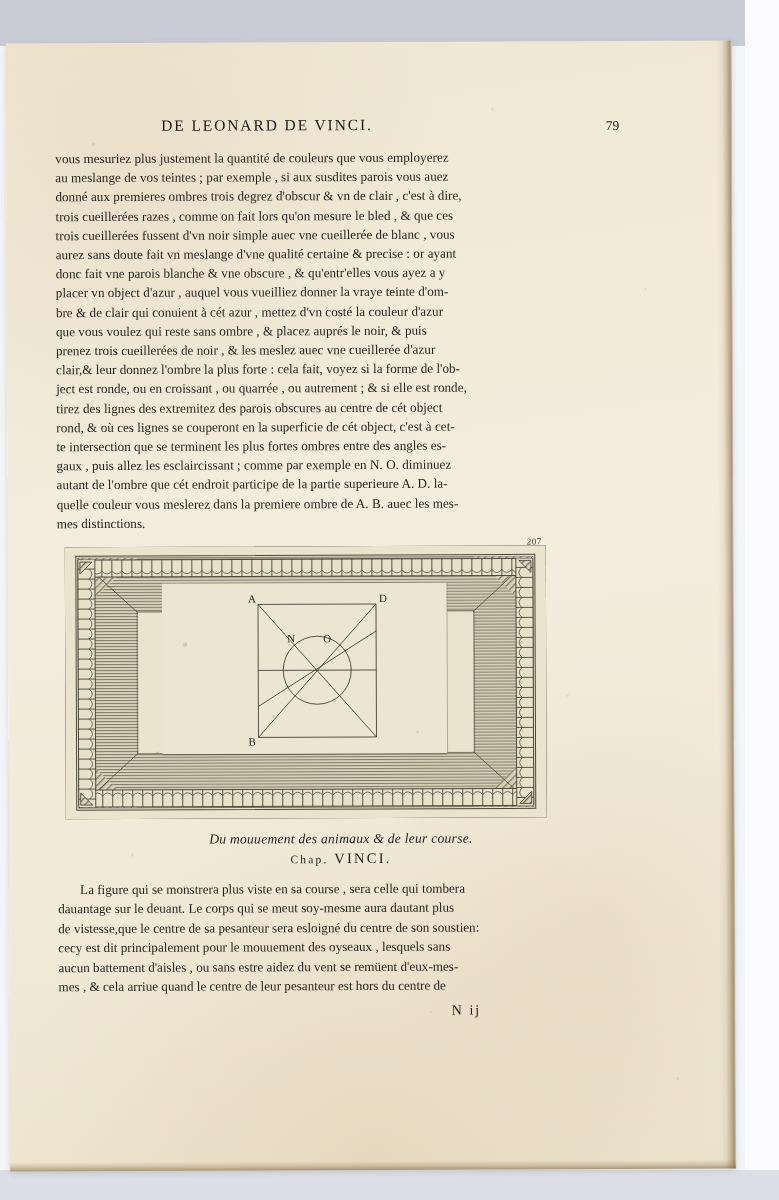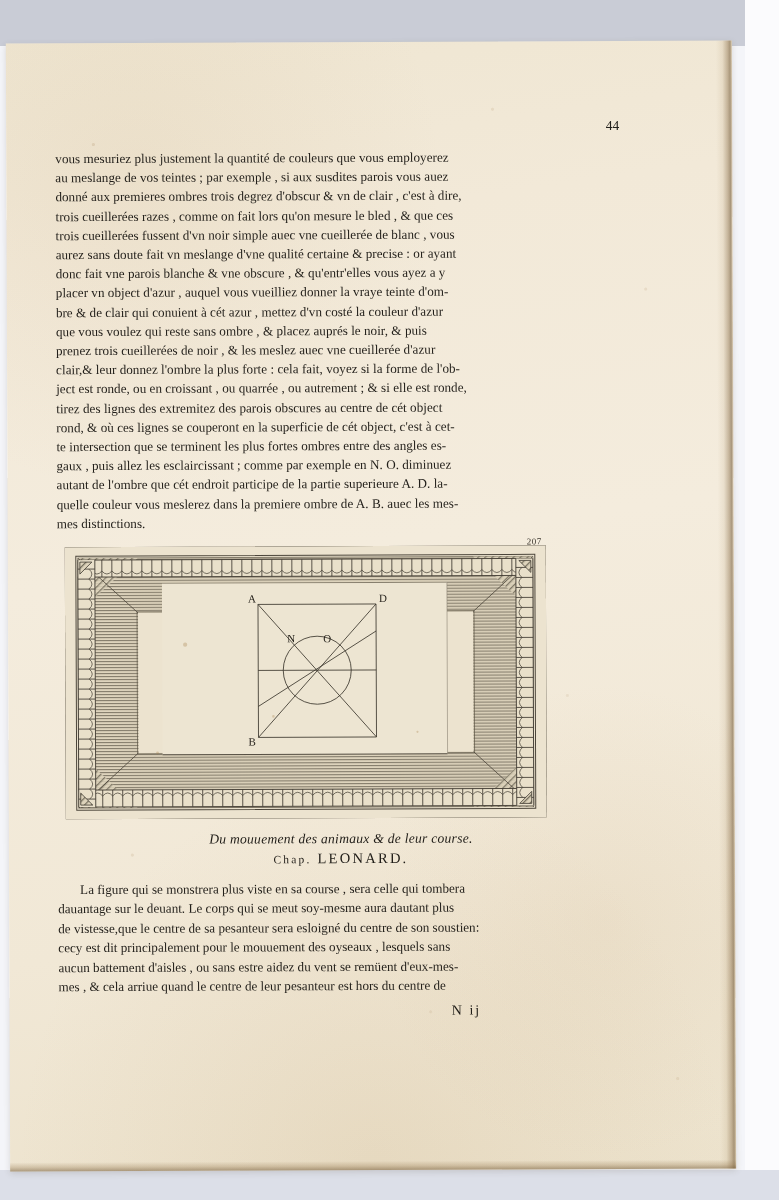--- a/index.html
+++ b/index.html
@@ -242,21 +242,22 @@
     <div class="backdrop-bottom"></div>
   </div>
 
   <div class="page">
     <div class="gutter"></div>
     <div class="edge-bottom"></div>
 
     <div class="content">
 
       <div class="running-head">
-        <div class="folio">44</div>
+        <div class="head-title">DE LEONARD DE VINCI.</div>
+        <div class="folio">79</div>
       </div>
 
       <div class="body-text">
         <span class="ln just">
             <span>vous mesuriez plus justement la quantité de couleurs que vous employerez</span>
           </span>
         <span class="ln just">
             <span>au meslange de vos teintes ; par exemple , si aux susdites parois vous auez</span>
           </span>
         <span class="ln just">
@@ -495,21 +496,21 @@
             <circle cx="352" cy="186" r="1.1"></circle>
             <circle cx="92" cy="206" r="1.4"></circle>
           </g>
         </svg>
       </div>
 
       <div class="caption-block">
         <div class="caption-title">Du mouuement des animaux &amp; de leur course.</div>
         <div class="caption-chap">
           <span class="smallcaps">Chap.</span>
-          <span>LEONARD.</span>
+          <span>VINCI.</span>
         </div>
       </div>
 
       <div class="tail-text">
         <span class="ln just indent">
             <span>La figure qui se monstrera plus viste en sa course , sera celle qui tombera</span>
           </span>
         <span class="ln just">
             <span>dauantage sur le deuant. Le corps qui se meut soy-mesme aura dautant plus</span>
           </span>

